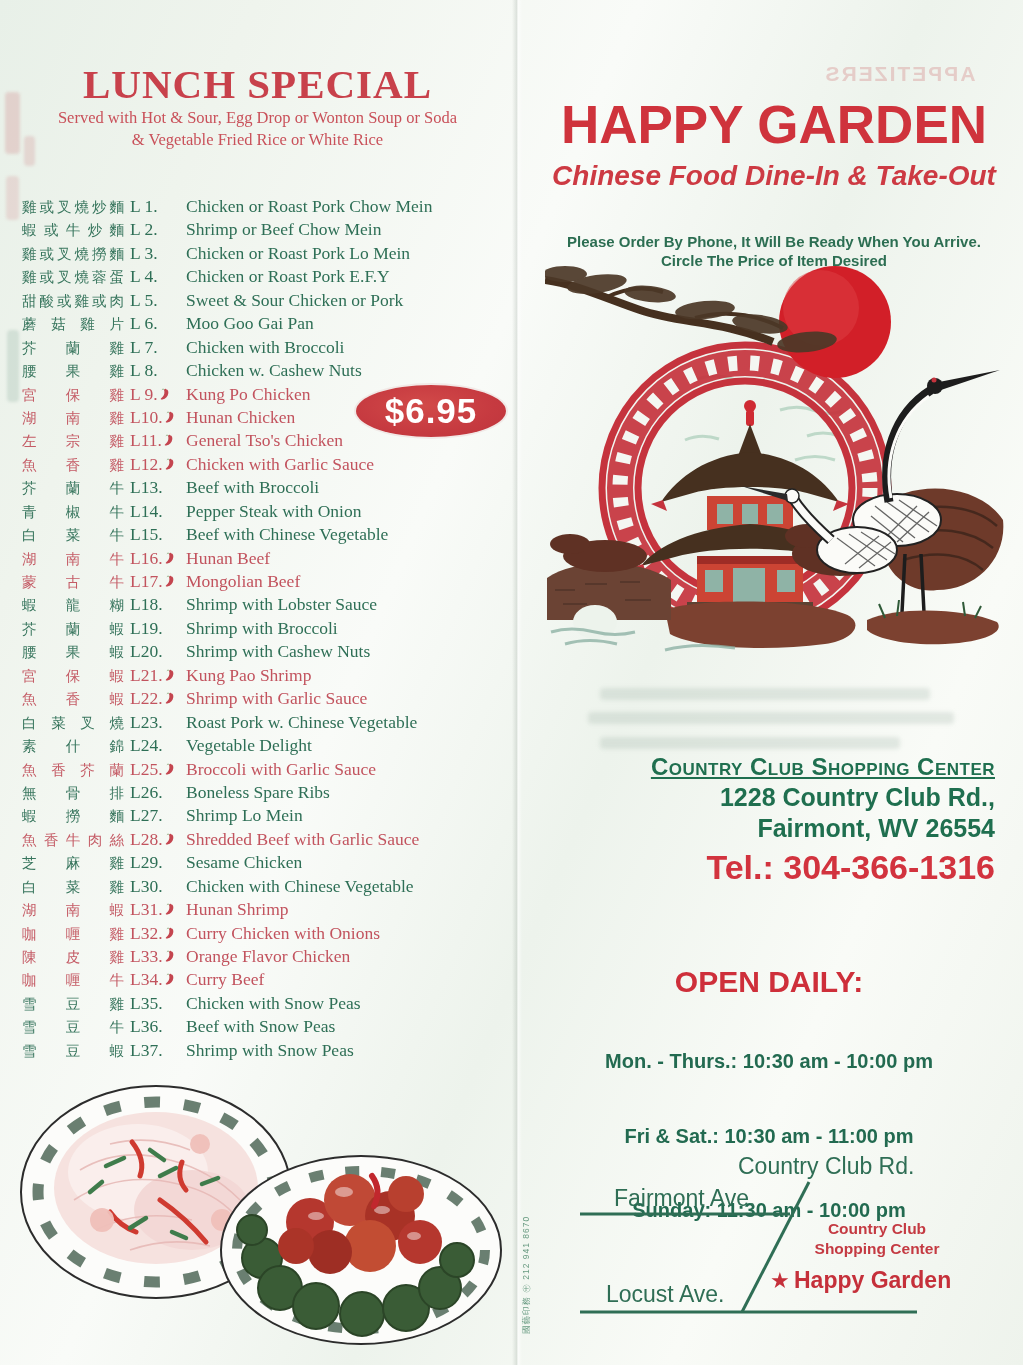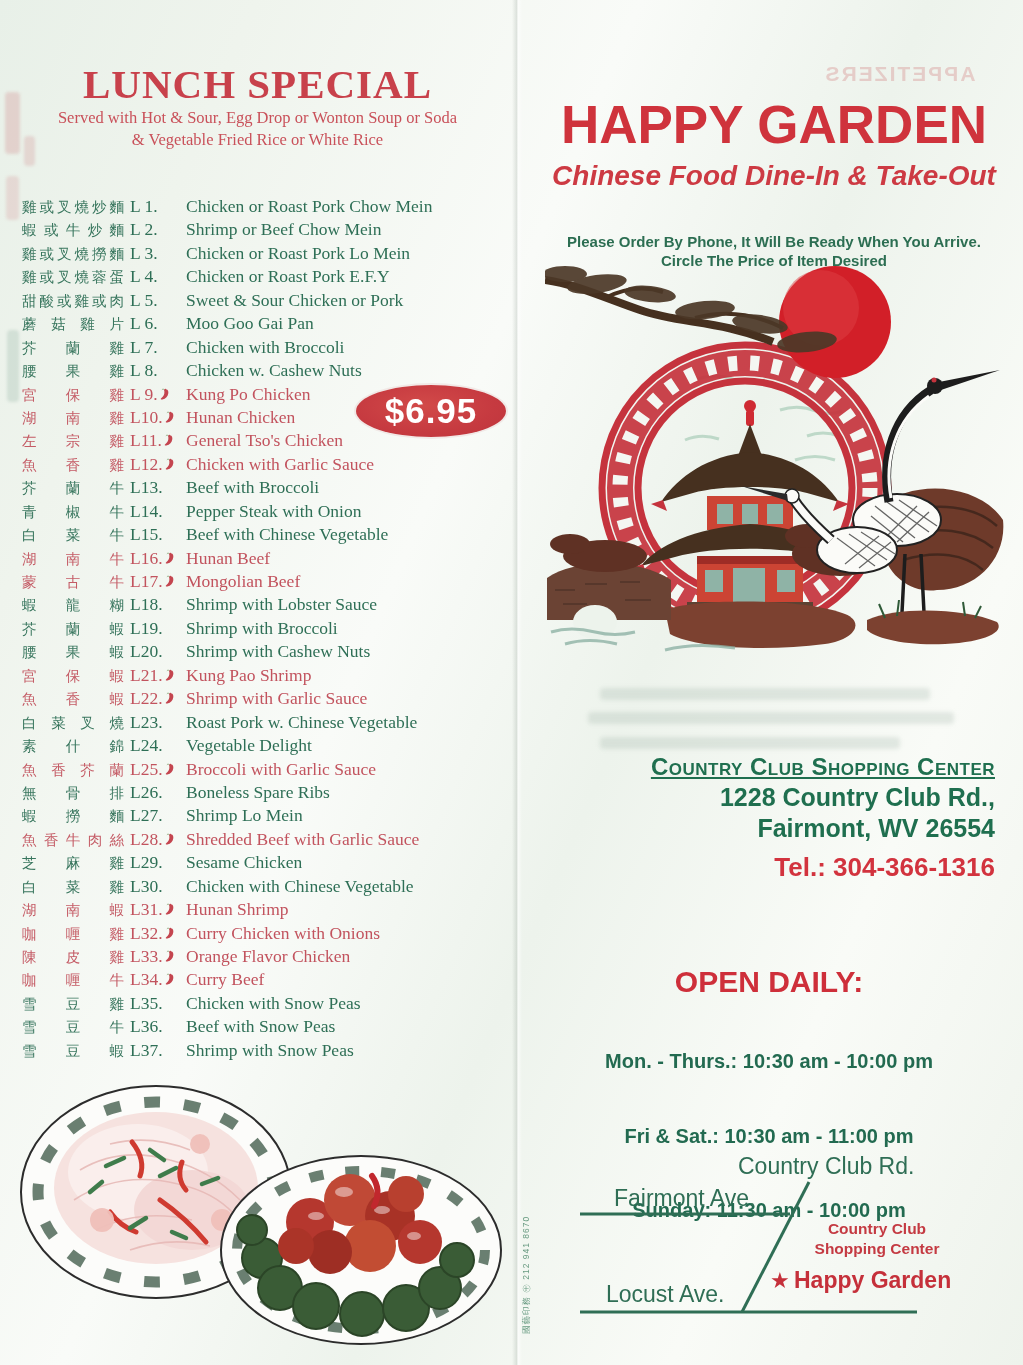--- a/index.html
+++ b/index.html
@@ -40,21 +40,21 @@
     font-size:28px;font-weight:bold;font-style:italic;color:#cd3a43;}
   .order-note{position:absolute;left:538px;top:221px;width:472px;text-align:center;
     font-size:15px;font-weight:bold;color:#2c6e52;line-height:18.5px;margin-top:12px;}
 
   .illus{position:absolute;left:545px;top:260px;}
   .ghost-bar{position:absolute;background:rgba(140,165,150,.22);filter:blur(2px);border-radius:4px;}
 
   .addr{position:absolute;left:540px;top:752px;width:455px;text-align:right;color:#1f6f4f;}
   .addr .l1{font-variant:small-caps;font-weight:bold;font-size:24px;letter-spacing:.5px;line-height:30px;text-decoration:underline;}
   .addr .l2,.addr .l3{font-weight:bold;font-size:25px;line-height:31px;}
-  .addr .tel{font-weight:bold;font-size:26px;color:#d2333e;line-height:46px;}
+  .addr .tel{font-weight:bold;font-size:34px;color:#d2333e;line-height:46px;}
 
   .open-daily{position:absolute;left:538px;top:964px;width:462px;text-align:center;}
   .open-daily .hd{font-size:30px;font-weight:bold;color:#ce2f3a;line-height:36px;margin-bottom:4px;}
   .open-daily .hr{font-size:20px;font-weight:bold;color:#226a50;line-height:26.5px;margin-top:48px;}
 
   .map{position:absolute;left:532px;top:1122px;}
   .fold-note{position:absolute;left:521px;top:1334px;width:145px;font-size:8.5px;color:#4f8a6d;
     letter-spacing:1px;transform:rotate(-90deg);transform-origin:top left;white-space:nowrap;opacity:.85;}
 
   .photos{position:absolute;left:10px;top:1080px;}

